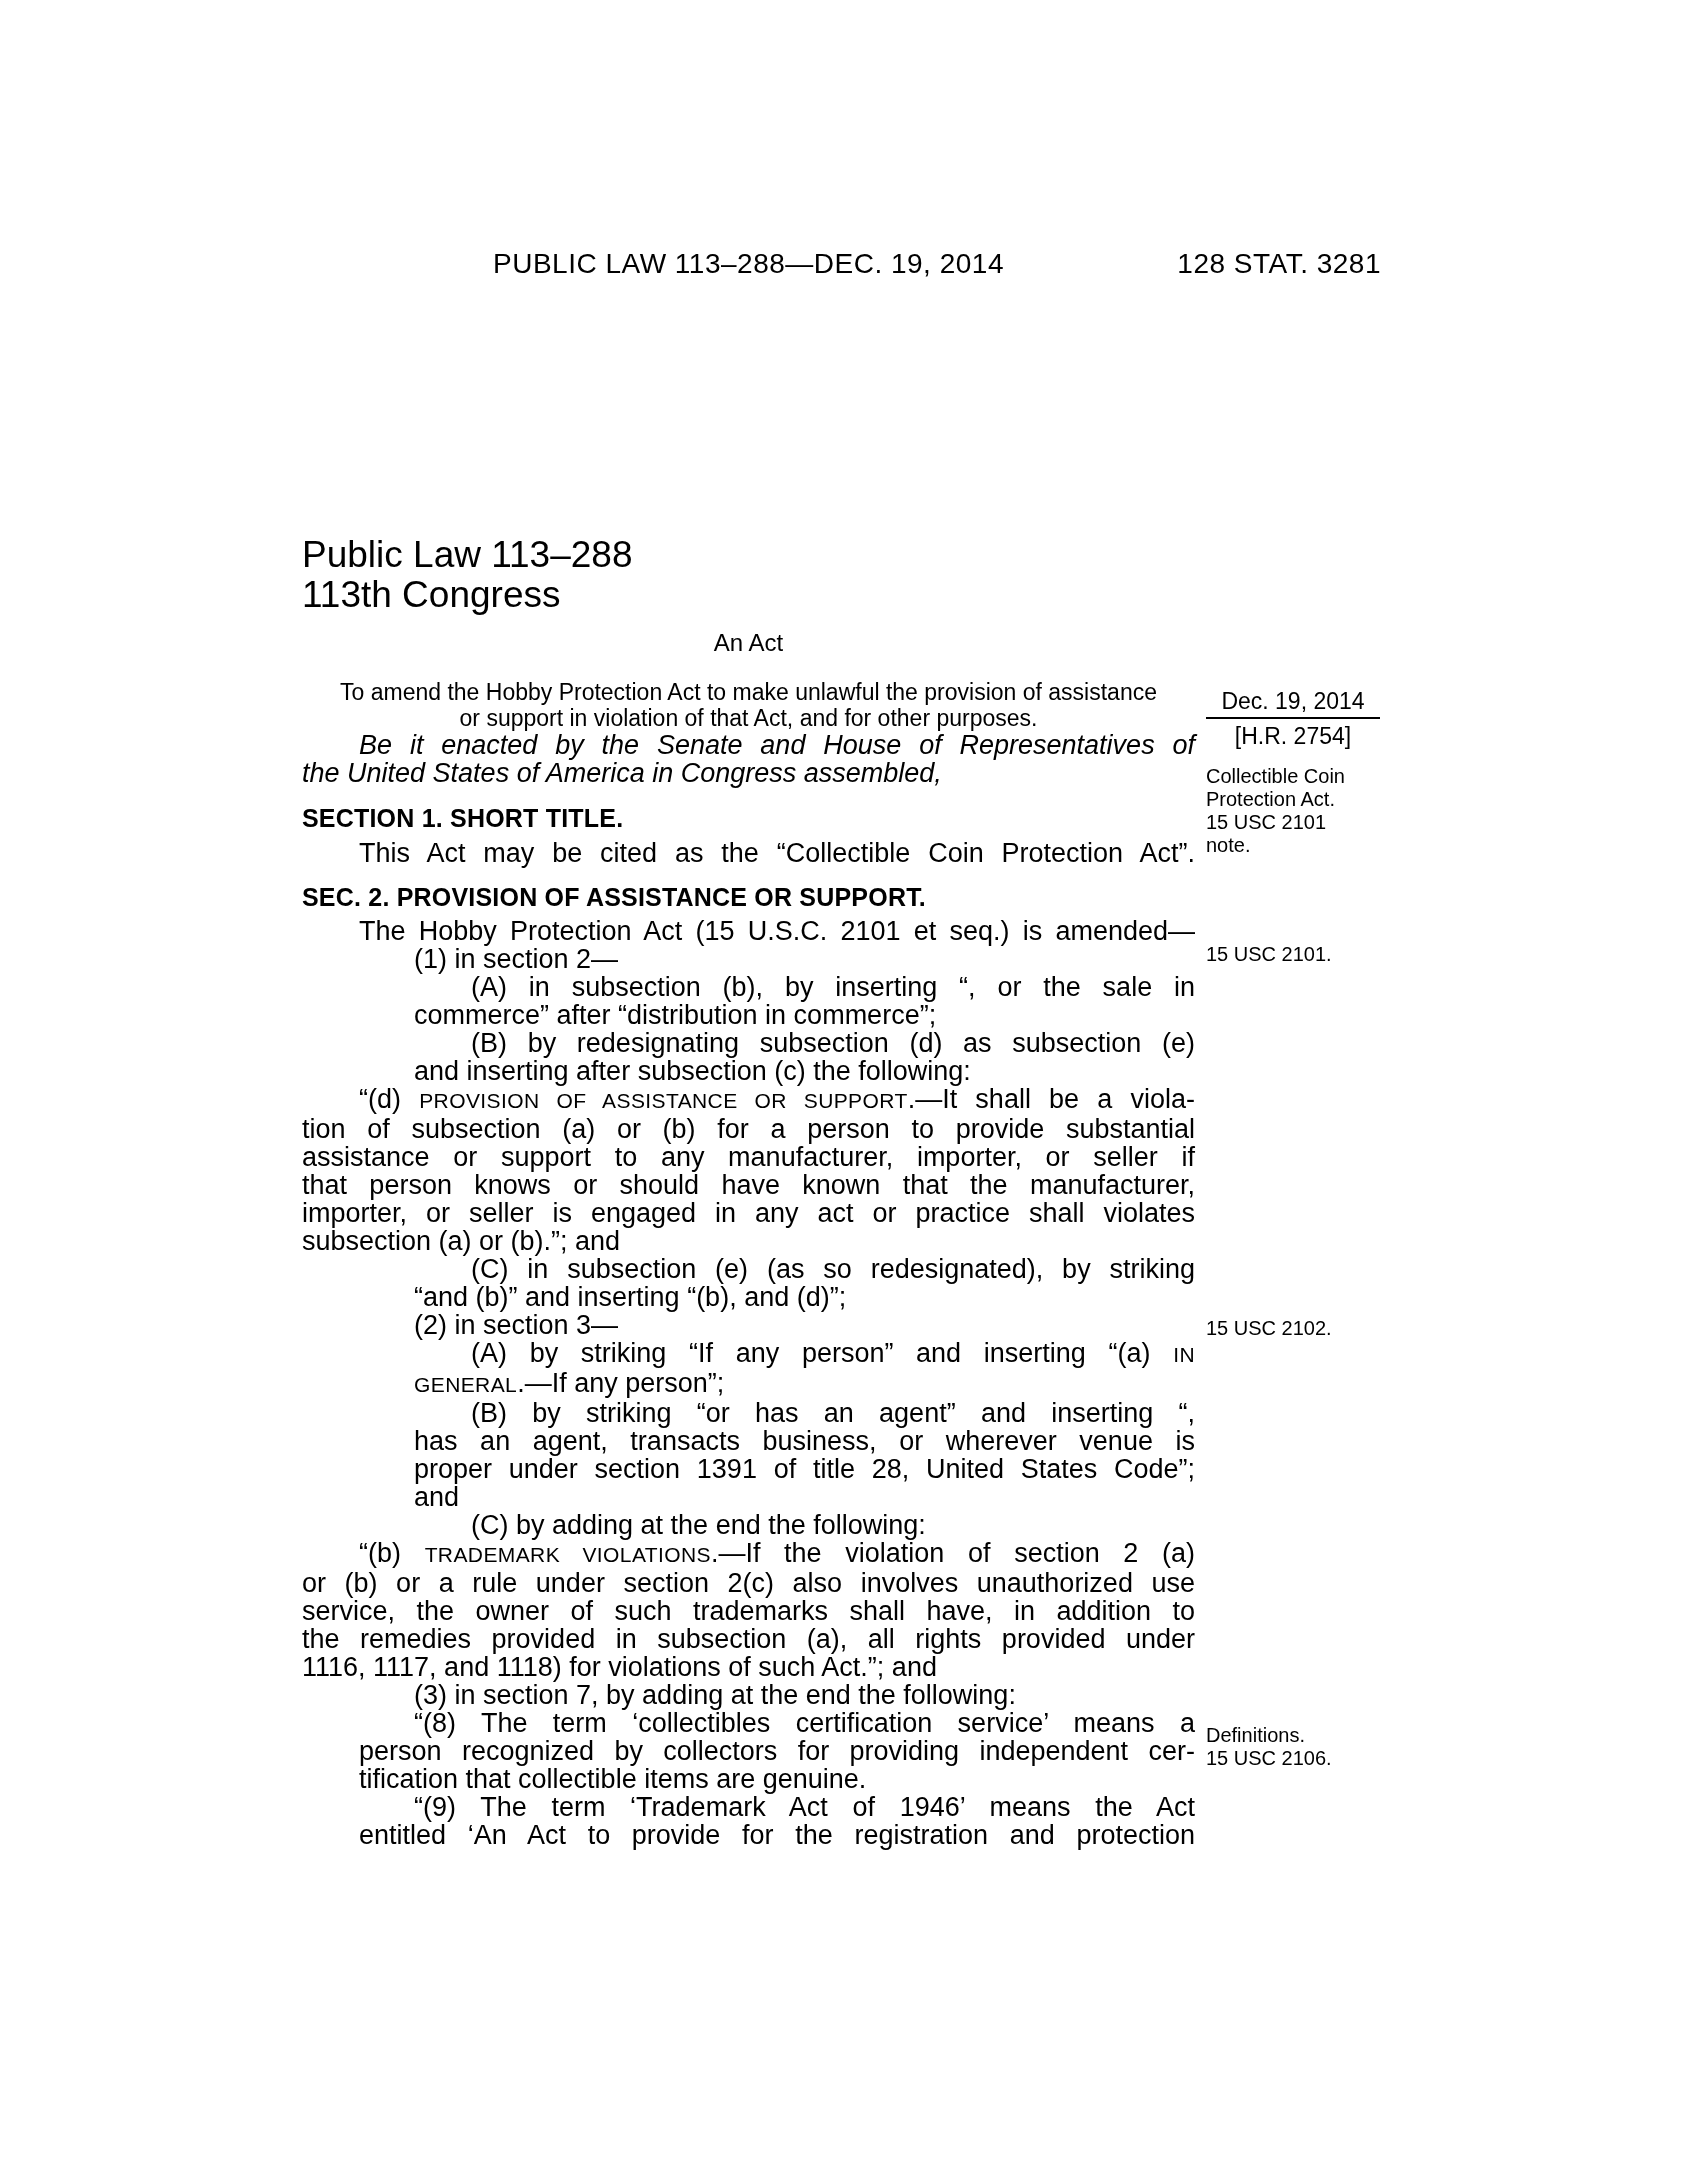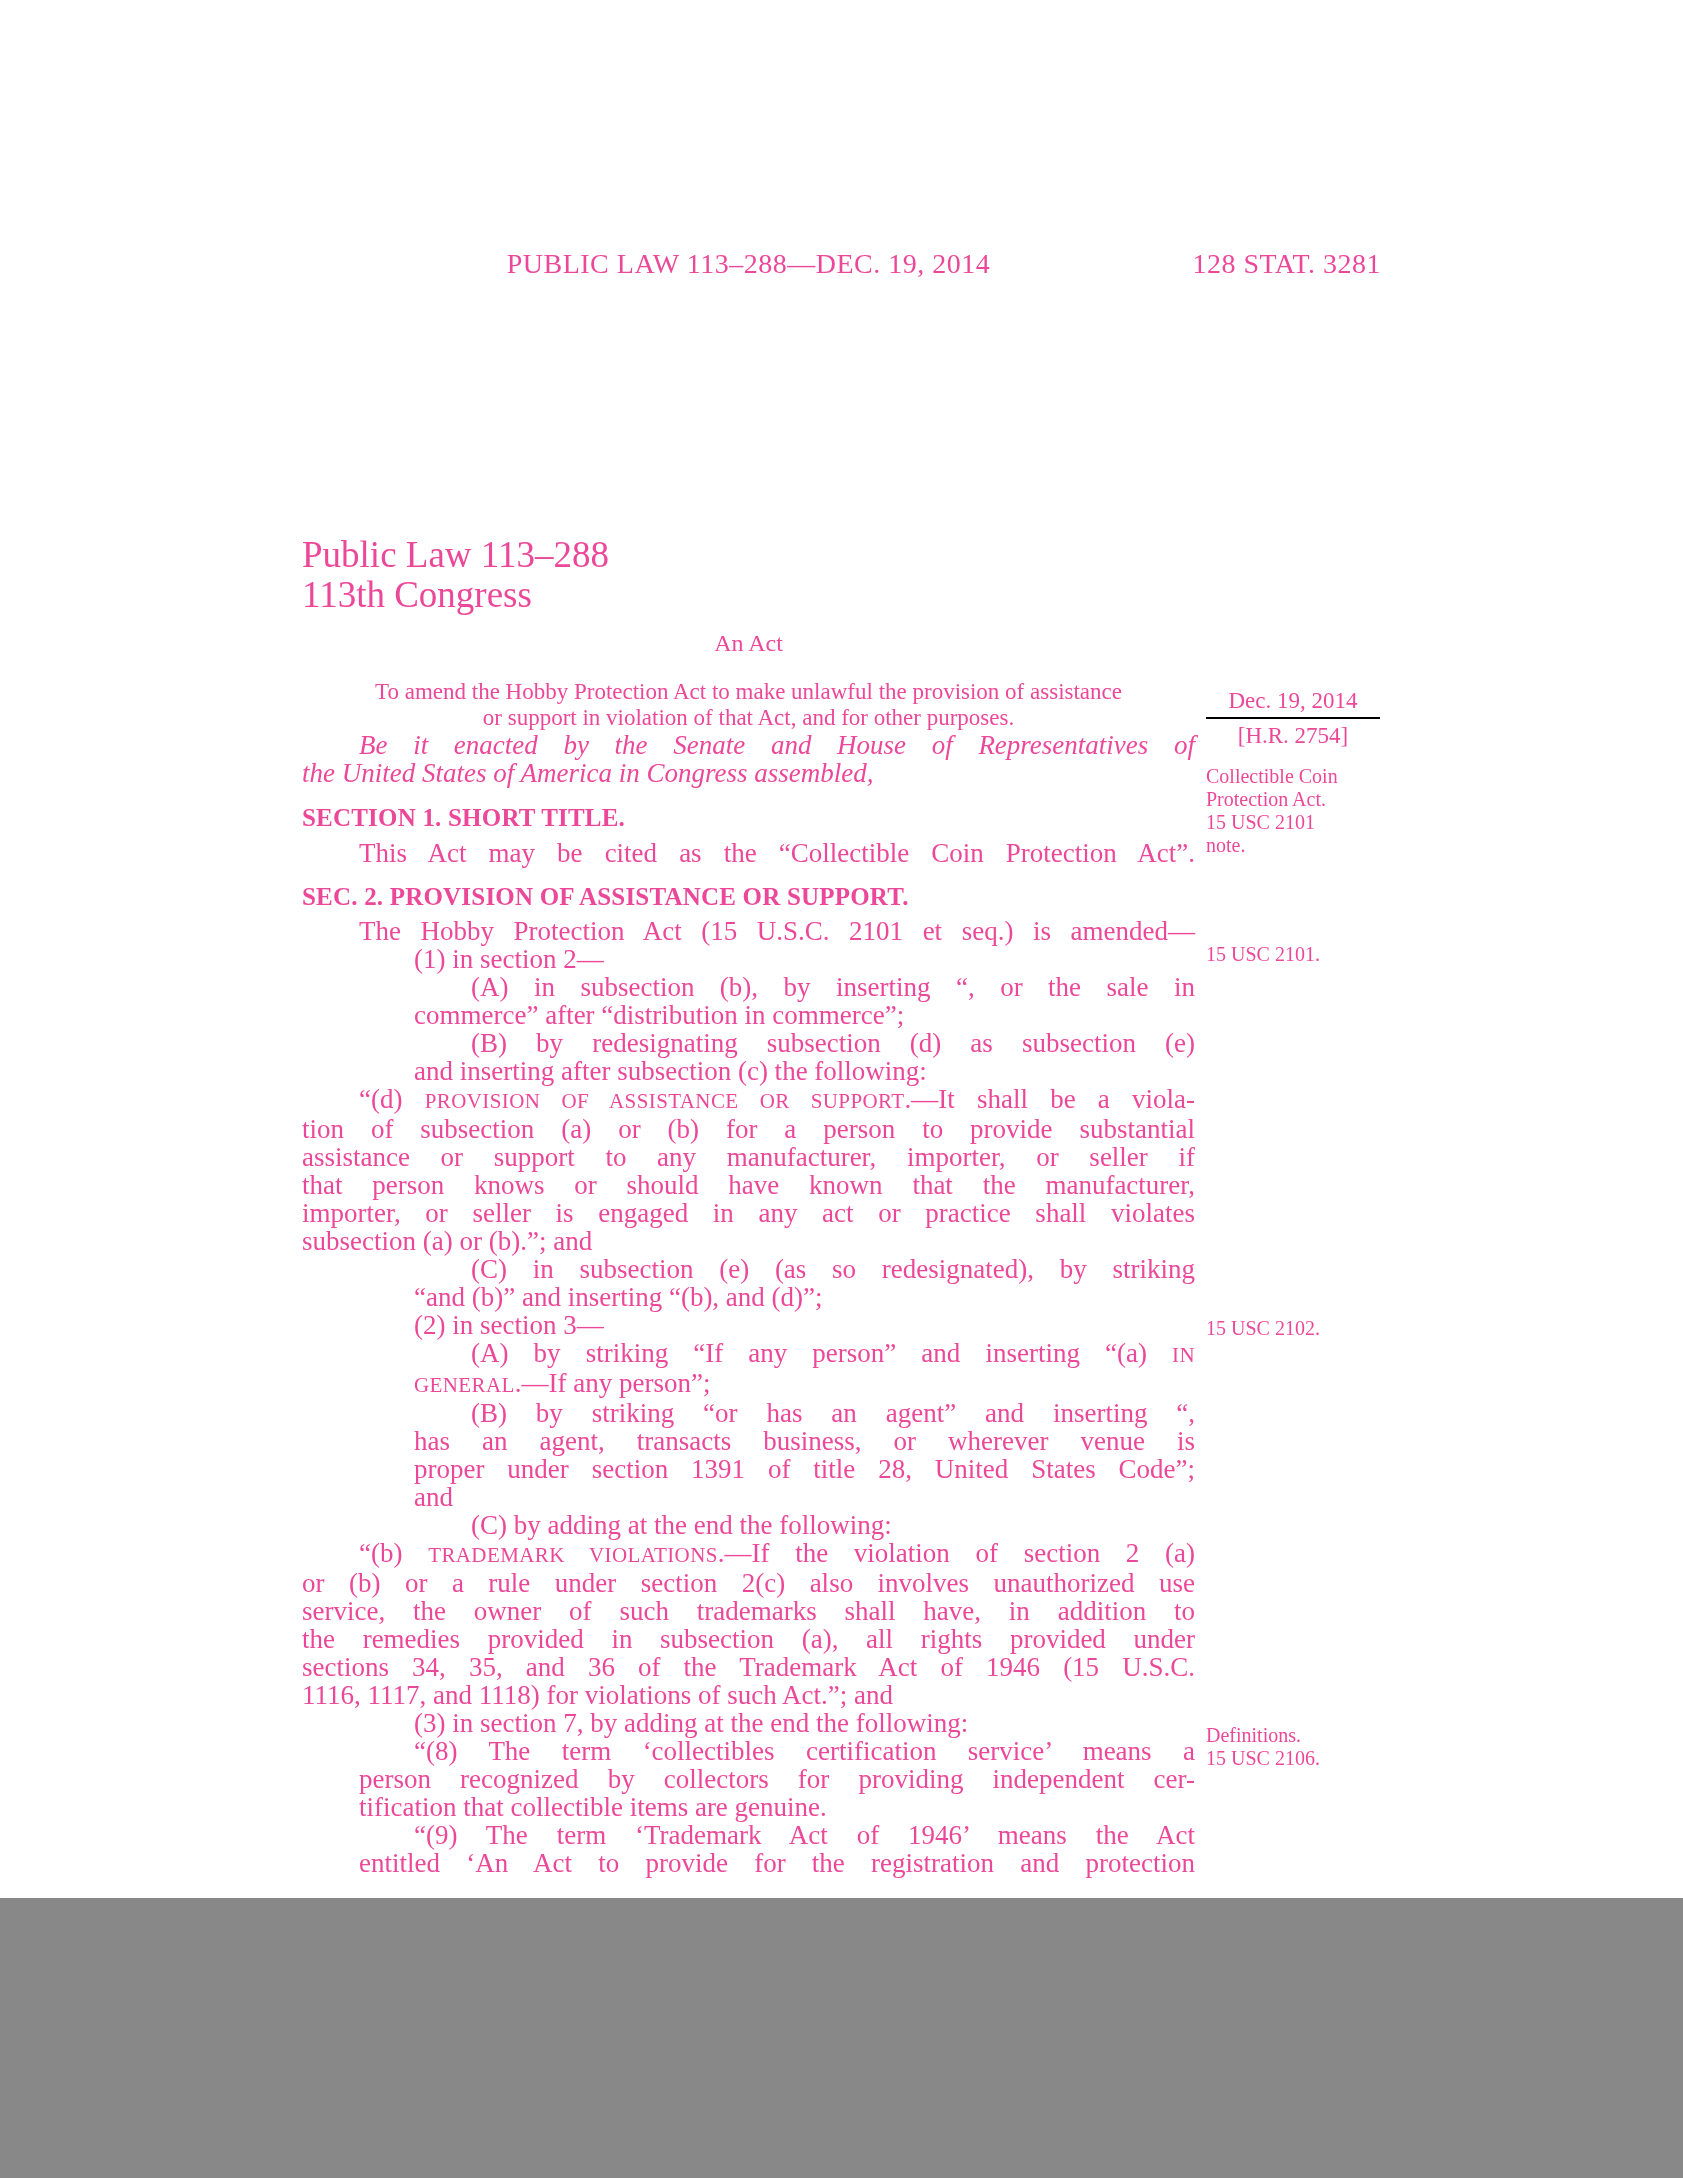--- a/index.html
+++ b/index.html
@@ -1,22 +1,22 @@
 <!DOCTYPE html>
 <html><head>
 <meta charset="utf-8">
 <style>
   html, body { margin: 0; padding: 0; background: #888; }
   .page {
     position: relative;
     width: 1683px;
-    height: 1898px;
+    height: 2178px;
     background: #ffffff;
-    color: #ec4899;
-    font-family: Liberation Serif, serif;
+    color: #000000;
+    font-family: Liberation Sans, sans-serif;
     overflow: hidden;
   }
 
   
   .runhead { position: absolute; top: 248px; left: 302px; right: 302px; height: 34px; font-size: 28px; letter-spacing: 0.5px; }
   .runhead-left { position: absolute; left: 0; width: 893px; text-align: center; }
   .runhead-right { position: absolute; right: 0; }
 
   
   .title-block { position: absolute; top: 535px; left: 302px; width: 893px; }
@@ -97,21 +97,20 @@
         <div class="bl ind2"><span class="s-sc">GENERAL</span><span>.—If any person”;</span></div>
         <div class="bl ind3 just"><span>(B) by striking “or has an agent” and inserting “,</span></div>
         <div class="bl ind2 just"><span>has an agent, transacts business, or wherever venue is</span></div>
         <div class="bl ind2 just"><span>proper under section 1391 of title 28, United States Code”;</span></div>
         <div class="bl ind2"><span>and</span></div>
         <div class="bl ind3"><span>(C) by adding at the end the following:</span></div>
         <div class="bl ind1 just"><span>“(b) </span><span class="s-sc">TRADEMARK VIOLATIONS</span><span>.—If the violation of section 2 (a)</span></div>
         <div class="bl ind0 just"><span>or (b) or a rule under section 2(c) also involves unauthorized use</span></div>
         <div class="bl ind0 just"><span>service, the owner of such trademarks shall have, in addition to</span></div>
         <div class="bl ind0 just"><span>the remedies provided in subsection (a), all rights provided under</span></div>
-        <div class="bl ind0 just"><span>sections 34, 35, and 36 of the Trademark Act of 1946 (15 U.S.C.</span></div>
         <div class="bl ind0"><span>1116, 1117, and 1118) for violations of such Act.”; and</span></div>
         <div class="bl ind2"><span>(3) in section 7, by adding at the end the following:</span></div>
         <div class="bl ind2 just"><span>“(8) The term ‘collectibles certification service’ means a</span></div>
         <div class="bl ind1 just"><span>person recognized by collectors for providing independent cer-</span></div>
         <div class="bl ind1"><span>tification that collectible items are genuine.</span></div>
         <div class="bl ind2 just"><span>“(9) The term ‘Trademark Act of 1946’ means the Act</span></div>
         <div class="bl ind1 just"><span>entitled ‘An Act to provide for the registration and protection</span></div>
       </div>
   </div>
 

